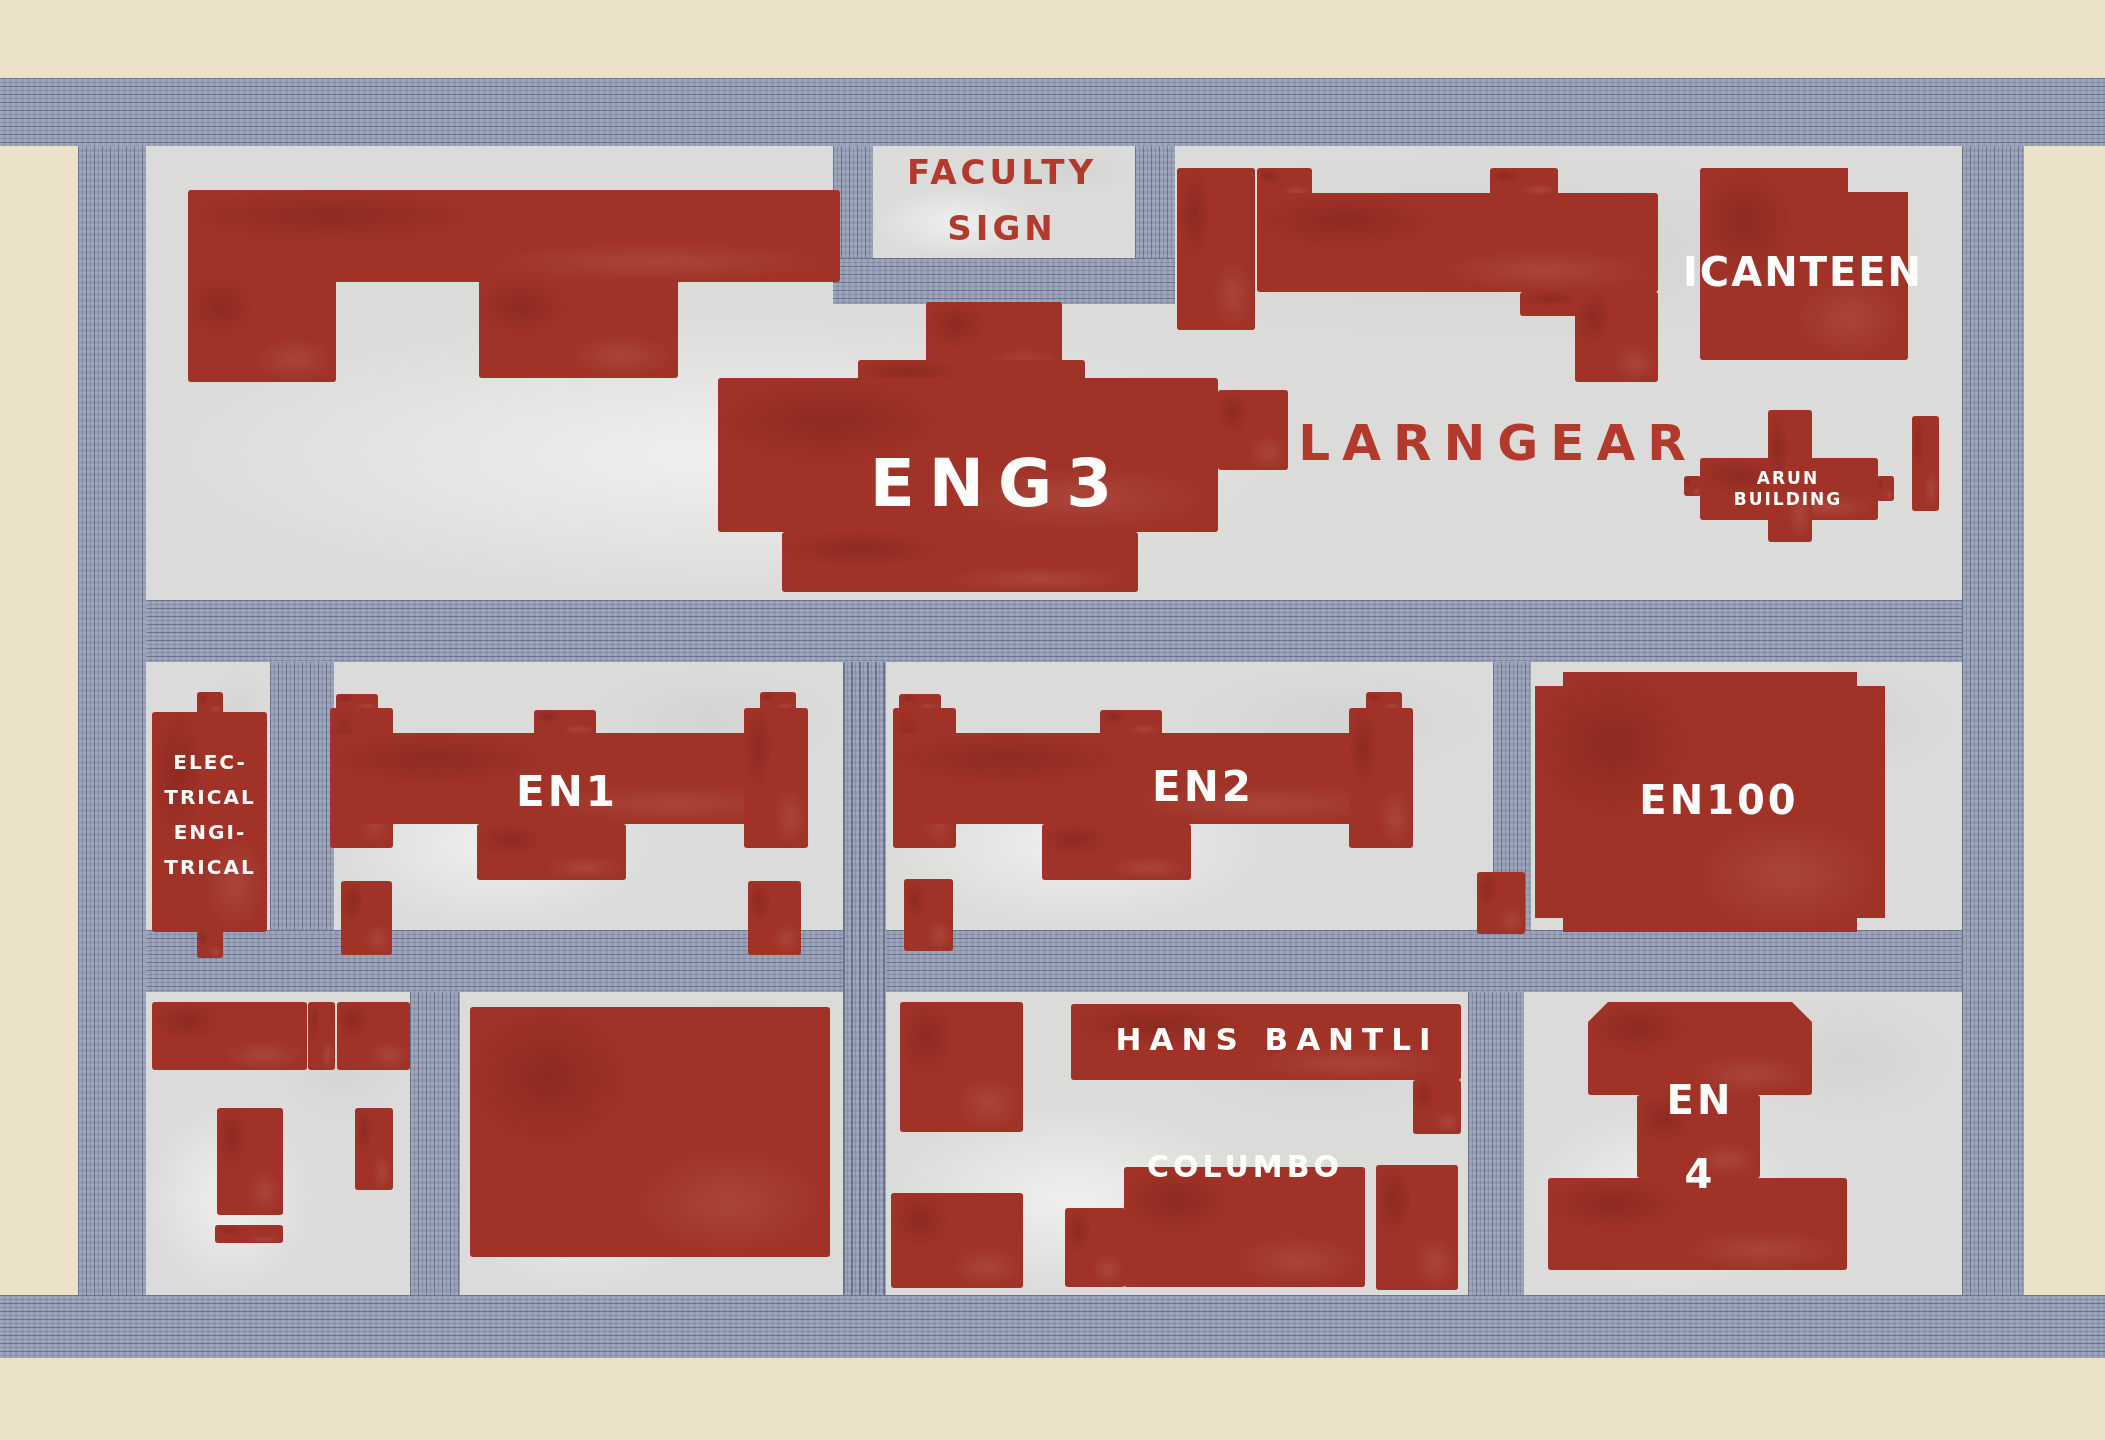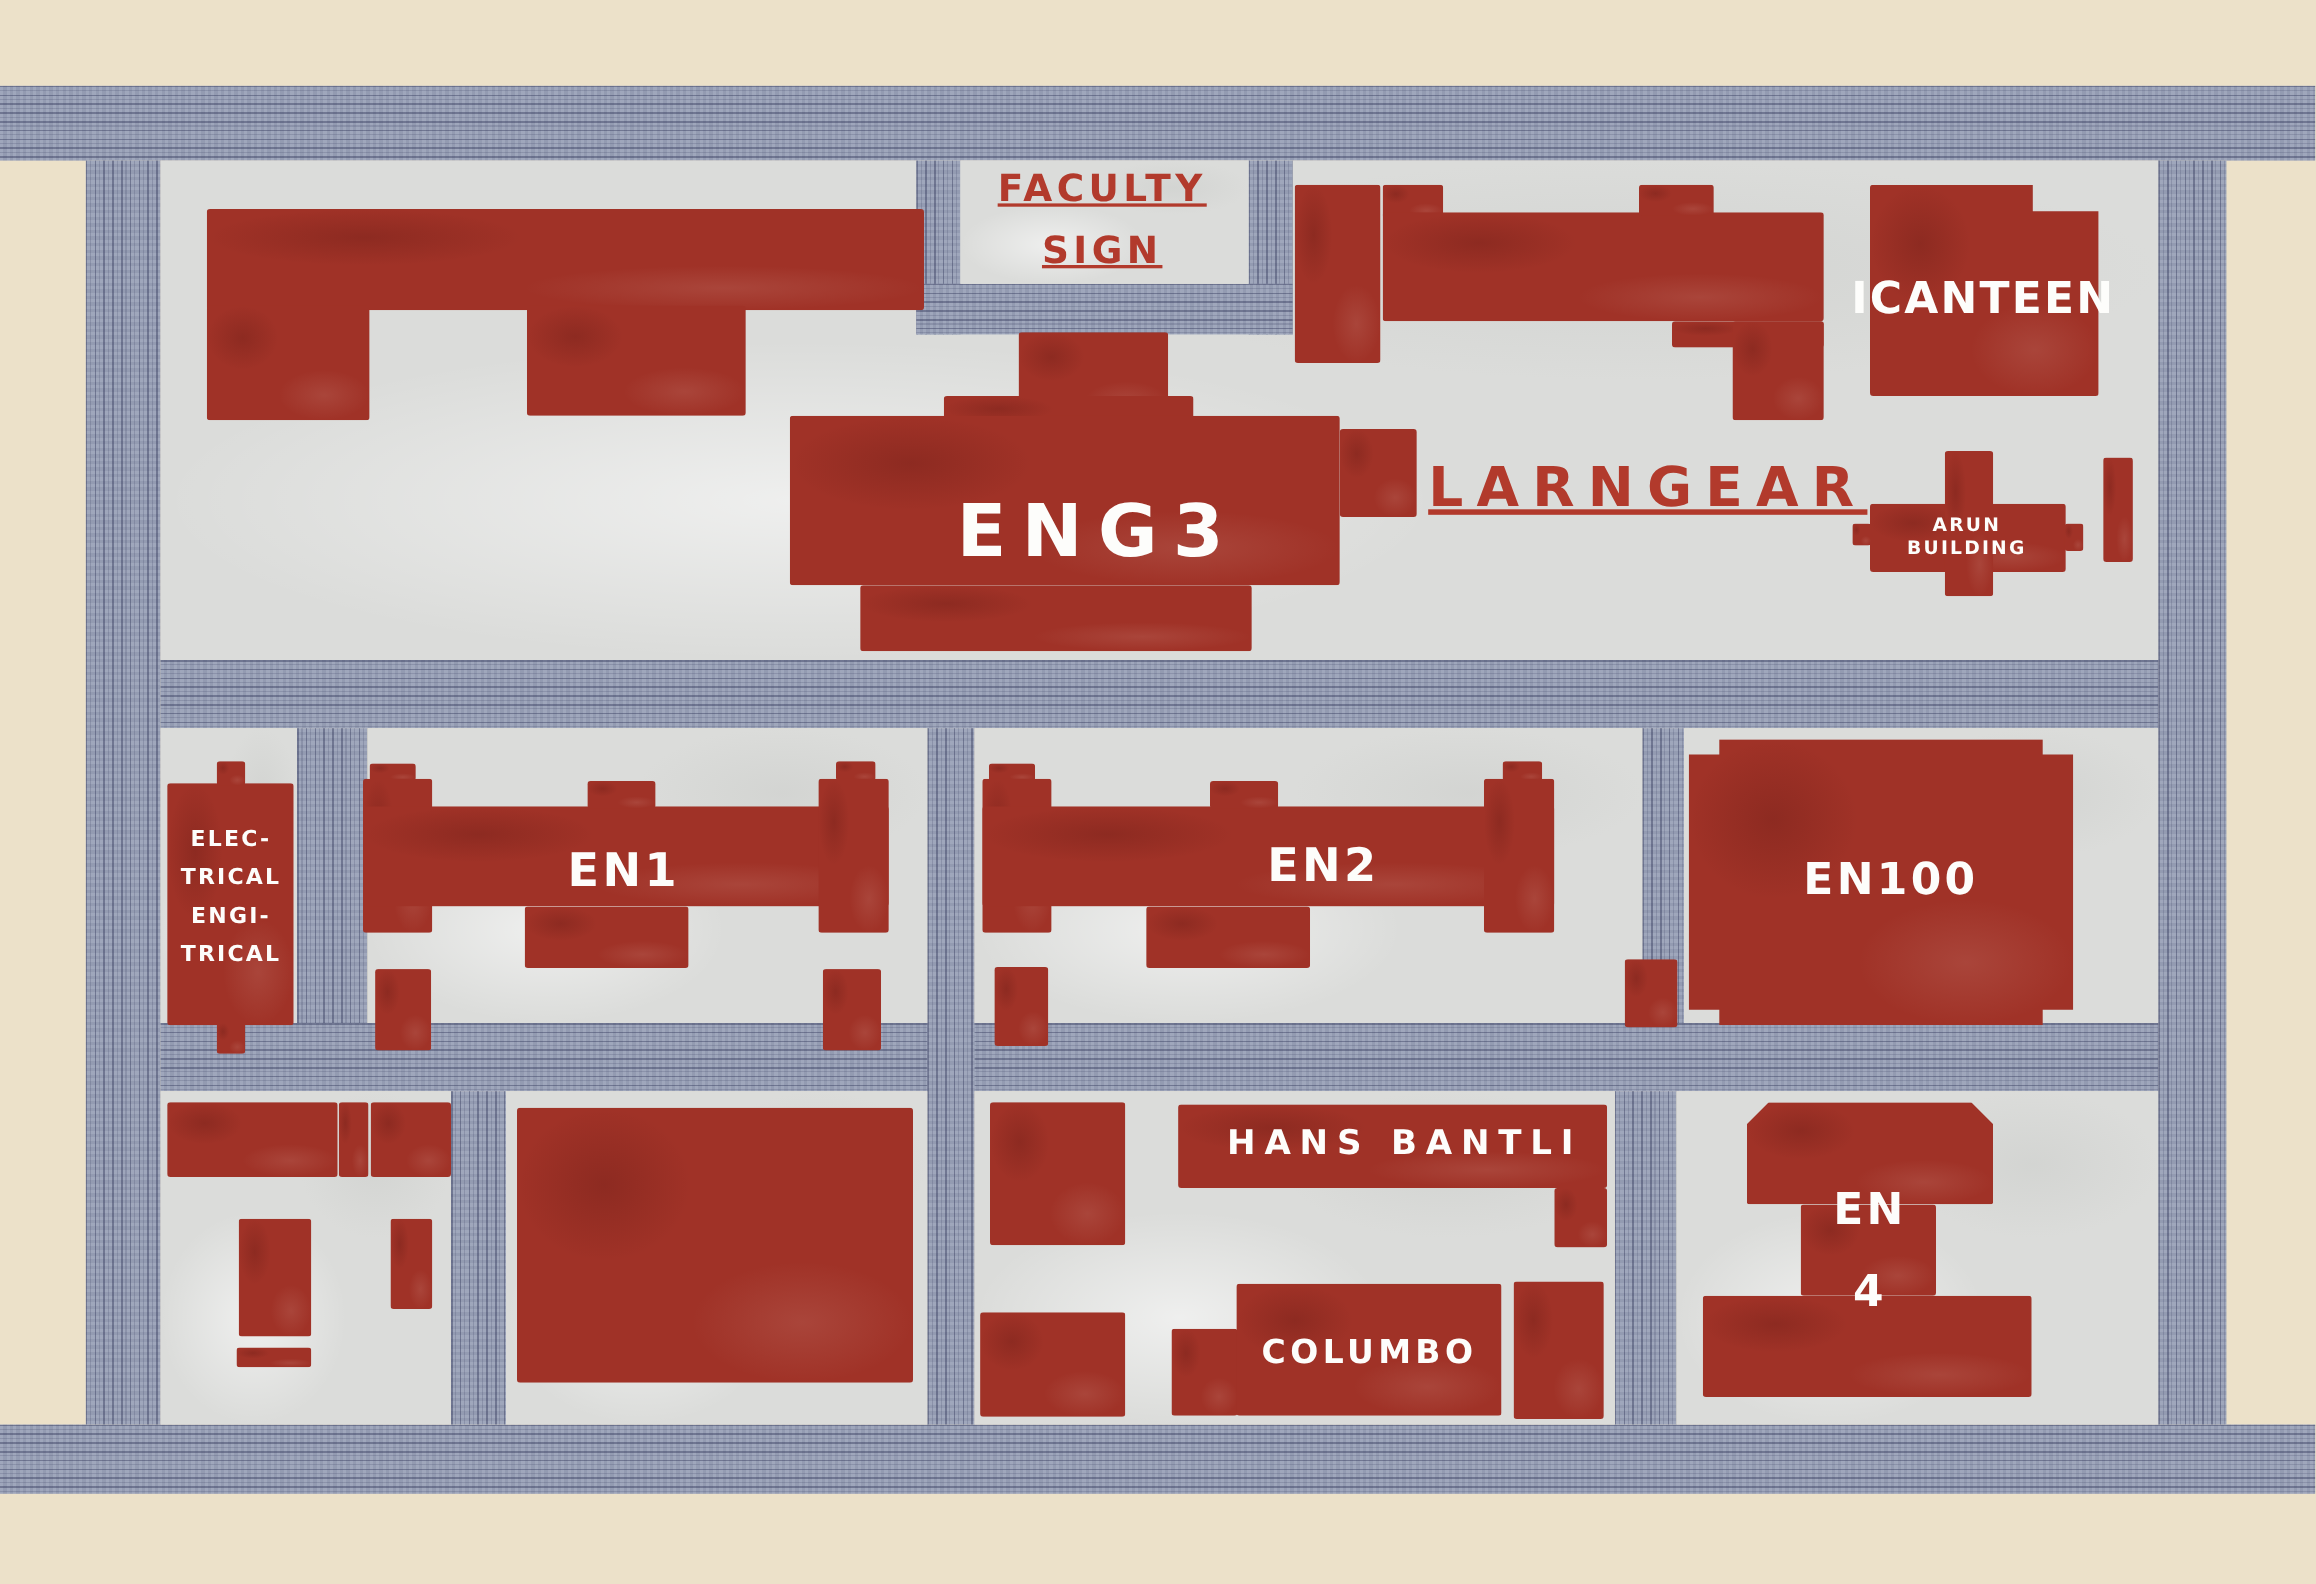--- a/index.html
+++ b/index.html
@@ -19,21 +19,21 @@
   .block{background-color:var(--block_base,#dbdcda);
     background-image:
       radial-gradient(closest-side at 32% 68%, rgba(255,255,255,.55), rgba(255,255,255,0)),
       radial-gradient(closest-side at 74% 22%, rgba(198,200,197,.38), rgba(198,200,197,0));}
   
   .bld{background-color:var(--building_red,#a03227);border-radius:3px;
     background-image:
       radial-gradient(closest-side at 72% 78%, rgba(255,236,226,.10), rgba(255,236,226,0)),
       radial-gradient(closest-side at 22% 28%, rgba(66,12,9,.20), rgba(66,12,9,0));}
   .lbl{position:absolute;transform:translate(-50%,-50%);text-align:center;font-weight:bold;white-space:nowrap;}
-  .lbl-red{color:var(--label_red,#b23a2c);text-decoration:underline;}
+  .lbl-red{color:var(--label_red,#b23a2c);}
   .lbl-white{color:var(--label_white,#fdfdfb);}
 </style>
 </head>
 <body>
 
 <div class="canvas">
 
   <div class="r road-h" style="left:0;top:78px;width:2105px;height:68px"></div>
   <div class="r road-h" style="left:0;top:1295px;width:2105px;height:63px"></div>
   <div class="r road-v" style="left:78px;top:146px;width:68px;height:1149px"></div>
@@ -180,20 +180,20 @@
 
   <div class="lbl lbl-white" style="left:567px;top:791px;font-size:42px;letter-spacing:3px">EN1</div>
 
   <div class="lbl lbl-white" style="left:1203px;top:786px;font-size:42px;letter-spacing:3px">EN2</div>
 
   <div class="lbl lbl-white" style="left:1719px;top:800px;font-size:40px;letter-spacing:3px">EN100</div>
 
 
   <div class="lbl lbl-white" style="left:1277px;top:1039px;font-size:31px;letter-spacing:8px">HANS BANTLI</div>
 
-  <div class="lbl lbl-white" style="left:1245px;top:1230px;font-size:30px;letter-spacing:4px">COLUMBO</div>
+  <div class="lbl lbl-white" style="left:1245px;top:1166px;font-size:30px;letter-spacing:4px">COLUMBO</div>
 
   <div class="lbl lbl-white" style="left:1700px;top:1137px;font-size:40px;letter-spacing:3px;line-height:1.85">
     <div>EN</div>
     <div>4</div>
   </div>
 
 </div>
 
 </body></html>

